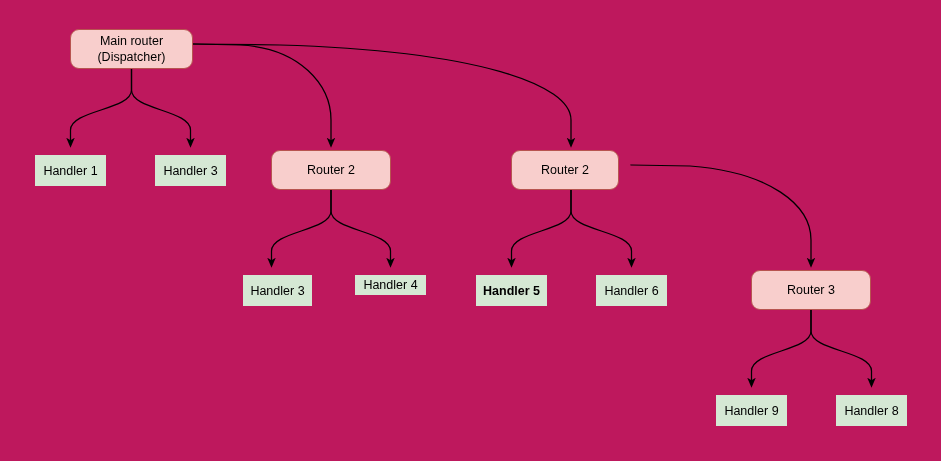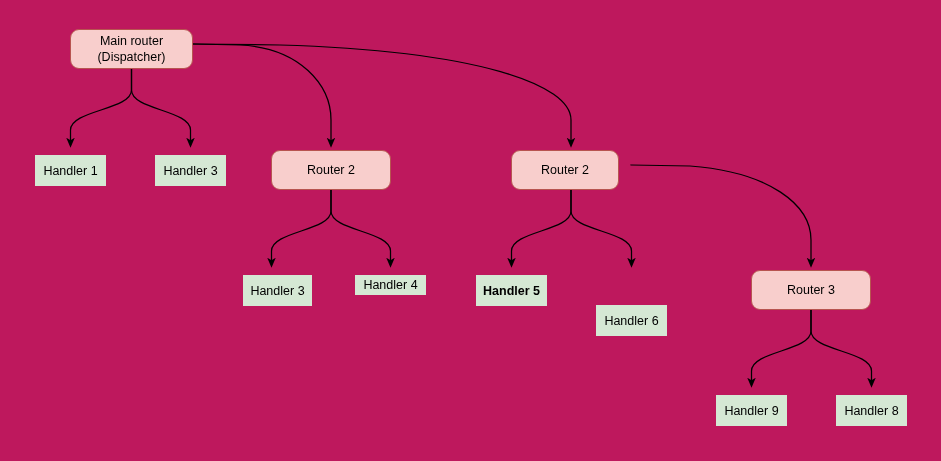--- a/index.html
+++ b/index.html
@@ -84,19 +84,19 @@
   <div id="nodes-group">
       <div class="node node-router" style="left: 70px; top: 29px; width: 123px; height: 40px;"><span class="node-label">Main router
 (Dispatcher)</span></div>
       <div class="node node-handler" style="left: 30px; top: 150px; width: 81px; height: 41px;"><span class="node-label">Handler 1</span></div>
       <div class="node node-handler" style="left: 150px; top: 150px; width: 81px; height: 41px;"><span class="node-label">Handler 3</span></div>
       <div class="node node-router" style="left: 271px; top: 150px; width: 120px; height: 40px;"><span class="node-label">Router 2</span></div>
       <div class="node node-router" style="left: 511px; top: 150px; width: 108px; height: 40px;"><span class="node-label">Router 2</span></div>
       <div class="node node-handler" style="left: 238px; top: 270px; width: 79px; height: 41px;"><span class="node-label">Handler 3</span></div>
       <div class="node node-handler" style="left: 350px; top: 270px; width: 81px; height: 30px;"><span class="node-label">Handler 4</span></div>
       <div class="node node-handler" style="left: 471px; top: 270px; width: 81px; height: 41px; font-weight: bold;"><span class="node-label">Handler 5</span></div>
-      <div class="node node-handler" style="left: 591px; top: 270px; width: 81px; height: 41px; margin-top: 30px;"><span class="node-label">Handler 6</span></div>
+      <div class="node node-handler" style="left: 591px; top: 270px; width: 81px; height: 41px;"><span class="node-label">Handler 6</span></div>
       <div class="node node-router" style="left: 751px; top: 270px; width: 120px; height: 40px;"><span class="node-label">Router 3</span></div>
       <div class="node node-handler" style="left: 711px; top: 390px; width: 81px; height: 41px;"><span class="node-label">Handler 9</span></div>
       <div class="node node-handler" style="left: 831px; top: 390px; width: 81px; height: 41px;"><span class="node-label">Handler 8</span></div>
     </div>
 
 </div>
 
 </body></html>

